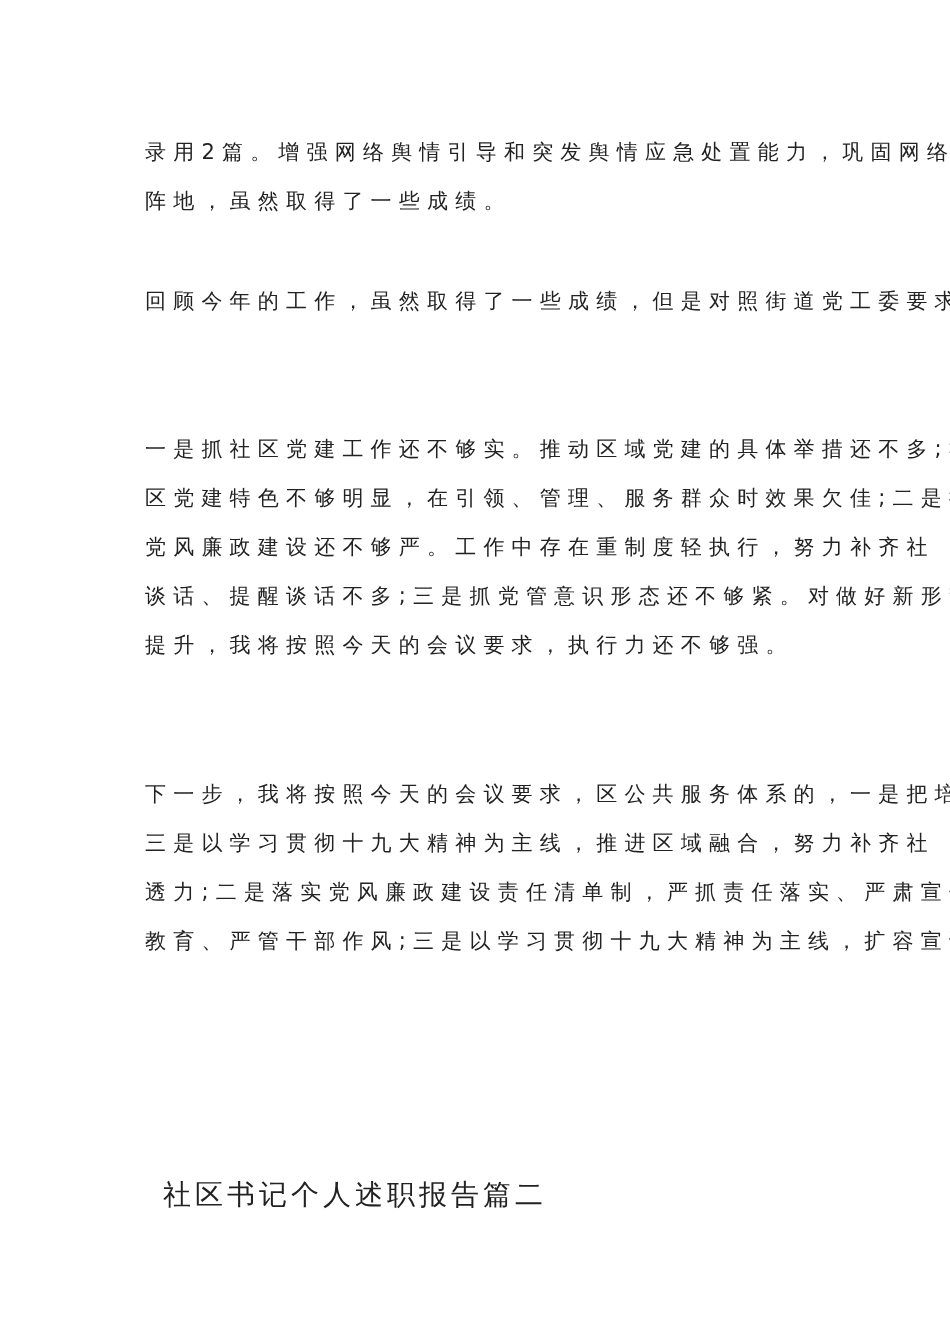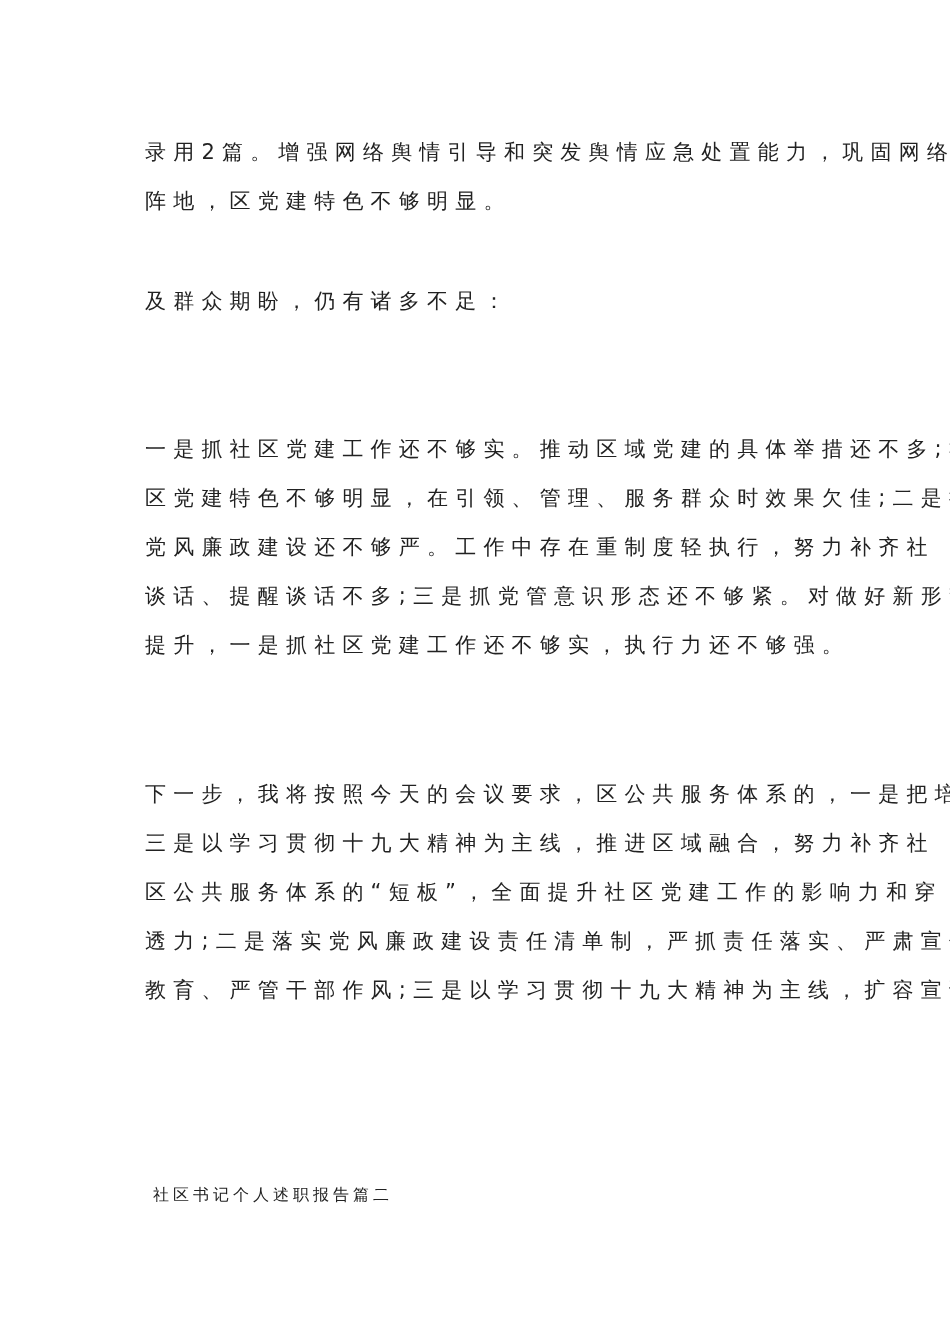--- a/index.html
+++ b/index.html
@@ -32,51 +32,50 @@
       white-space: normal;
       word-break: break-all;
     }
     .line {
       display: block;
       height: 49px;
       white-space: nowrap;
     }
     .heading {
       position: absolute;
-      left: 8px;
-      font-size: 16px;
+      left: 18px;
+      font-size: 28px;
       letter-spacing: 4px;
       line-height: 30px;
     }
   </style>
 </head>
 <body>
 
 <div class="page">
 
   <div class="para" style="top:128px;">
     <span class="line">录用2篇。增强网络舆情引导和突发舆情应急处置能力，巩固网络</span>
-    <span class="line">阵地，区党建特色不够明显。</span>
+    <span class="line">阵地，虽然取得了一些成绩。</span>
   </div>
 
   <div class="para" style="top:277px;">
-    <span class="line">及群众期盼，仍有诸多不足：</span>
+    <span class="line">回顾今年的工作，虽然取得了一些成绩，但是对照街道党工委要求</span>
   </div>
 
   <div class="para" style="top:425px;">
     <span class="line">一是抓社区党建工作还不够实。推动区域党建的具体举措还不多;社</span>
     <span class="line">区党建特色不够明显，在引领、管理、服务群众时效果欠佳;二是抓</span>
     <span class="line">党风廉政建设还不够严。工作中存在重制度轻执行，努力补齐社</span>
     <span class="line">谈话、提醒谈话不多;三是抓党管意识形态还不够紧。对做好新形势</span>
-    <span class="line">提升，一是抓社区党建工作还不够实，执行力还不够强。</span>
+    <span class="line">提升，我将按照今天的会议要求，执行力还不够强。</span>
   </div>
 
   <div class="para" style="top:770px;">
     <span class="line">下一步，我将按照今天的会议要求，区公共服务体系的，一是把培</span>
     <span class="line">三是以学习贯彻十九大精神为主线，推进区域融合，努力补齐社</span>
-    <span class="line">区公共服务体系的“短板”，全面提升社区党建工作的影响力和穿</span>
     <span class="line">透力;二是落实党风廉政建设责任清单制，严抓责任落实、严肃宣传</span>
     <span class="line">教育、严管干部作风;三是以学习贯彻十九大精神为主线，扩容宣讲</span>
   </div>
 
   <div class="heading" style="top:1180px;">社区书记个人述职报告篇二</div>
 
 </div>
 
 </body></html>

